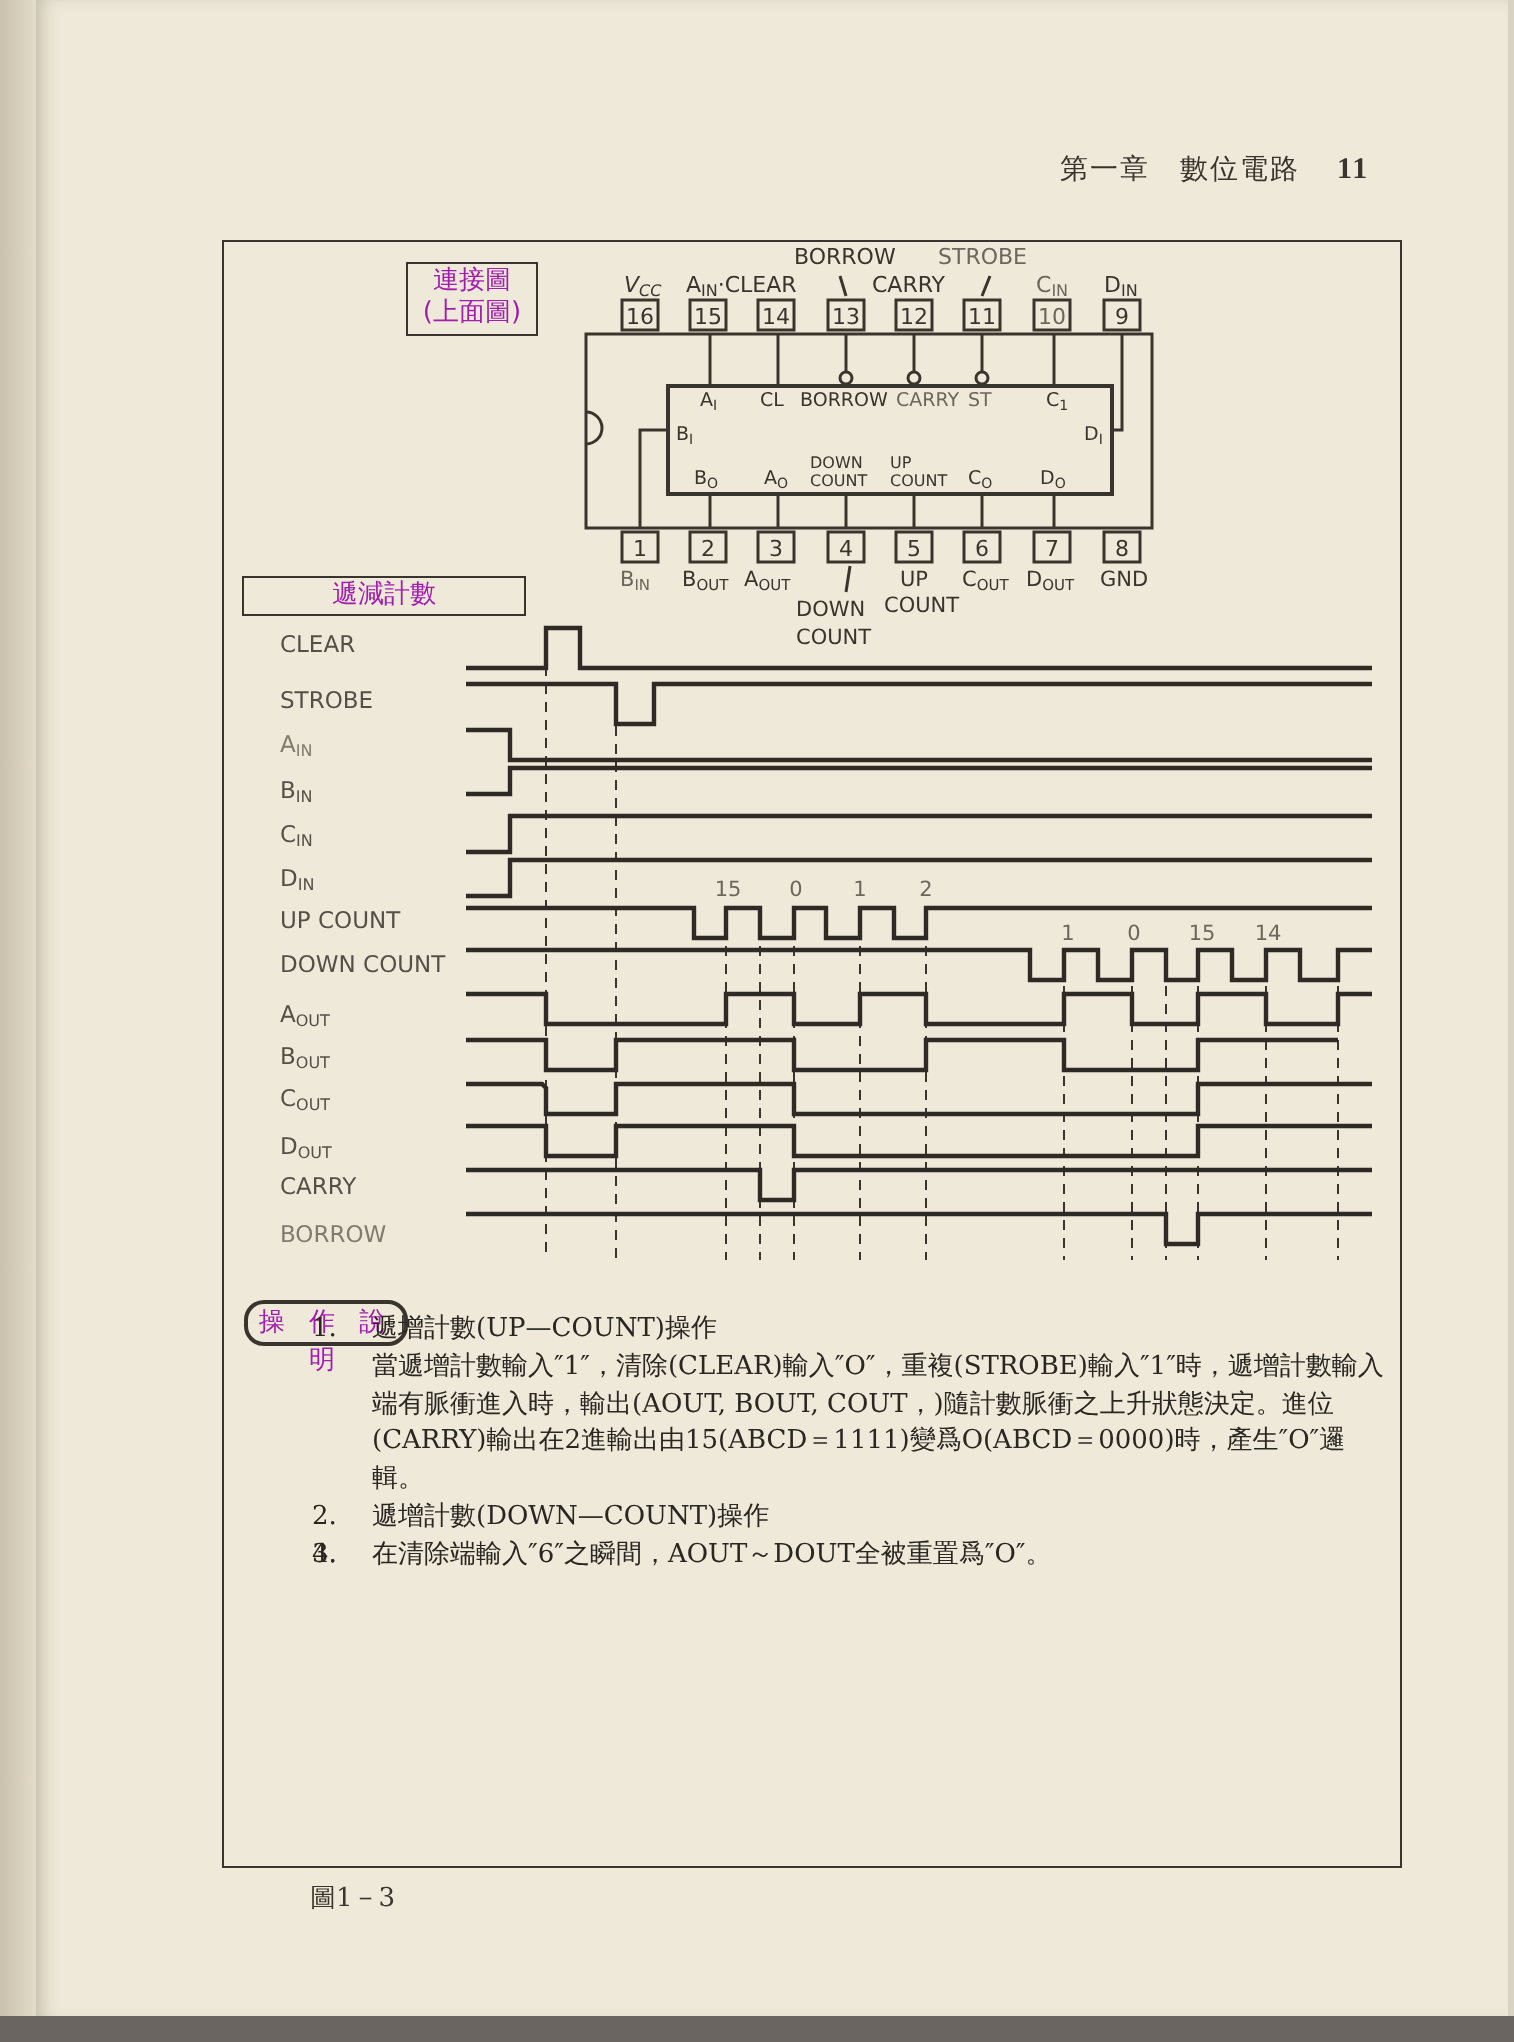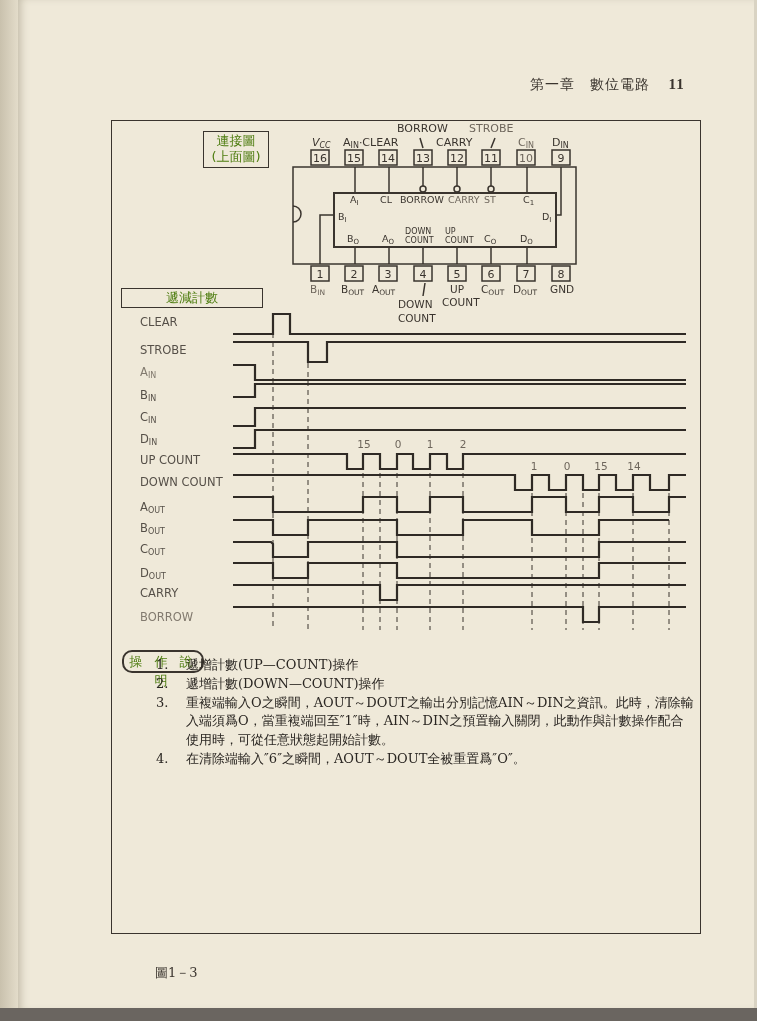--- a/index.html
+++ b/index.html
@@ -32,35 +32,35 @@
     .frame {
       position: absolute; left: 111px; top: 120px; width: 588px; height: 812px;
       border: 1.5px solid #3a342e;
     }
     svg { position: absolute; left: 0; top: 0; }
     .t { font-family: "DejaVu Sans", sans-serif; fill: #3a342e; }
     .tlight { font-family: "DejaVu Sans", sans-serif; fill: #6e665c; }
     .boxlabel {
       position: absolute; border: 1.5px solid #3a342e; background: #efe9d9;
       font-family: "DejaVu Sans", sans-serif; font-size: 13px; text-align: center;
-      color: #4d7c0f;
+      color: #a21caf;
     }
     .conn-label { left: 203px; top: 131px; width: 64px; height: 34px; line-height: 16px; padding-top: 1px; }
     .timing-label { left: 121px; top: 288px; width: 140px; height: 18px; line-height: 18px; }
     .ops-label { left: 122px; top: 650px; width: 78px; height: 19px; line-height: 19px; border-width: 2px; letter-spacing: 4px; border-radius: 10px; }
     .ops {
       position: absolute; left: 156px; top: 656px; width: 540px;
       font-size: 13px; line-height: 18.8px; color: #2a2622;
     }
     .op-item { position: relative; padding-left: 30px; }
     .op-num { position: absolute; left: 0; top: 0; }
     .op-title, .op-body { display: block; }
     .caption {
       position: absolute; left: 155px; top: 940px;
-      font-size: 13px; color: #3a342e; margin-top: 24px;
+      font-size: 13px; color: #3a342e;
     }
   </style>
 </head>
 <body>
 
 <div class="spine"></div>
 <div class="page"></div>
 <div class="bottom-strip"></div>
 
 <div class="running-head">
@@ -269,28 +269,28 @@
 </svg>
 
 <div class="boxlabel timing-label">遞減計數</div>
 
 <div class="boxlabel ops-label">操 作 說 明</div>
 
 <div class="ops">
   <div class="op-item">
     <span class="op-num">1.</span>
     <span class="op-title">遞增計數(UP—COUNT)操作</span>
+    <span class="op-body">當遞增計數輸入″1″，清除(CLEAR)輸入″O″，重複(STROBE)輸入″1″時，遞增計數輸入端有脈衝進入時，輸出(AOUT, BOUT, COUT，)隨計數脈衝之上升狀態決定。進位(CARRY)輸出在2進輸出由15(ABCD＝1111)變爲O(ABCD＝0000)時，產生″O″邏輯。</span>
   </div>
   <div class="op-item">
     <span class="op-num">2.</span>
     <span class="op-title">遞增計數(DOWN—COUNT)操作</span>
   </div>
   <div class="op-item">
     <span class="op-num">3.</span>
-    <span class="op-body">重複端輸入O之瞬間，AOUT～DOUT之輸出分別記憶AIN～DIN之資訊。此時，清除輸入端須爲O，當重複端回至″1″時，AIN～DIN之預置輸入關閉，此動作與計數操作配合使用時，可從任意狀態起開始計數。</span>
   </div>
   <div class="op-item">
     <span class="op-num">4.</span>
     <span class="op-body">在清除端輸入″6″之瞬間，AOUT～DOUT全被重置爲″O″。</span>
   </div>
 </div>
 
 <div class="caption">圖1－3</div>
 
 </body></html>

